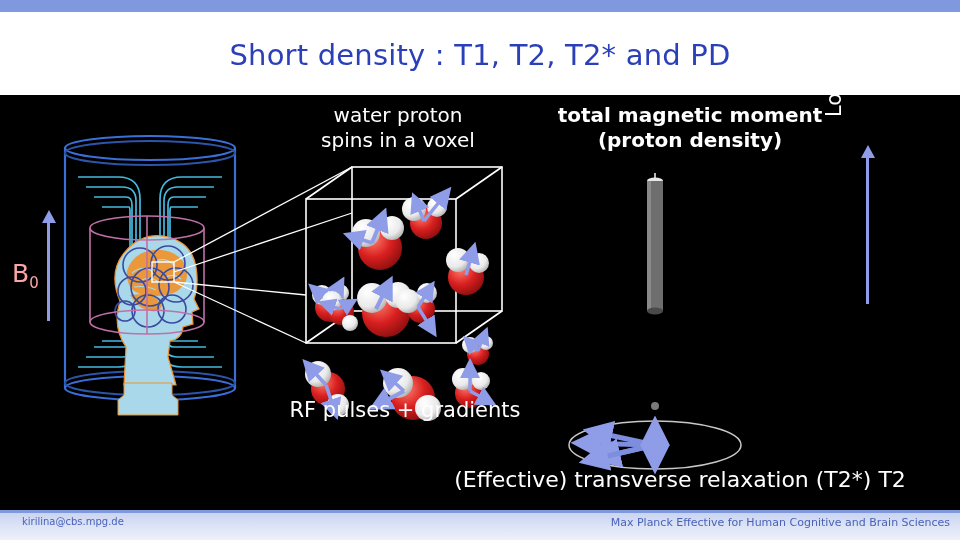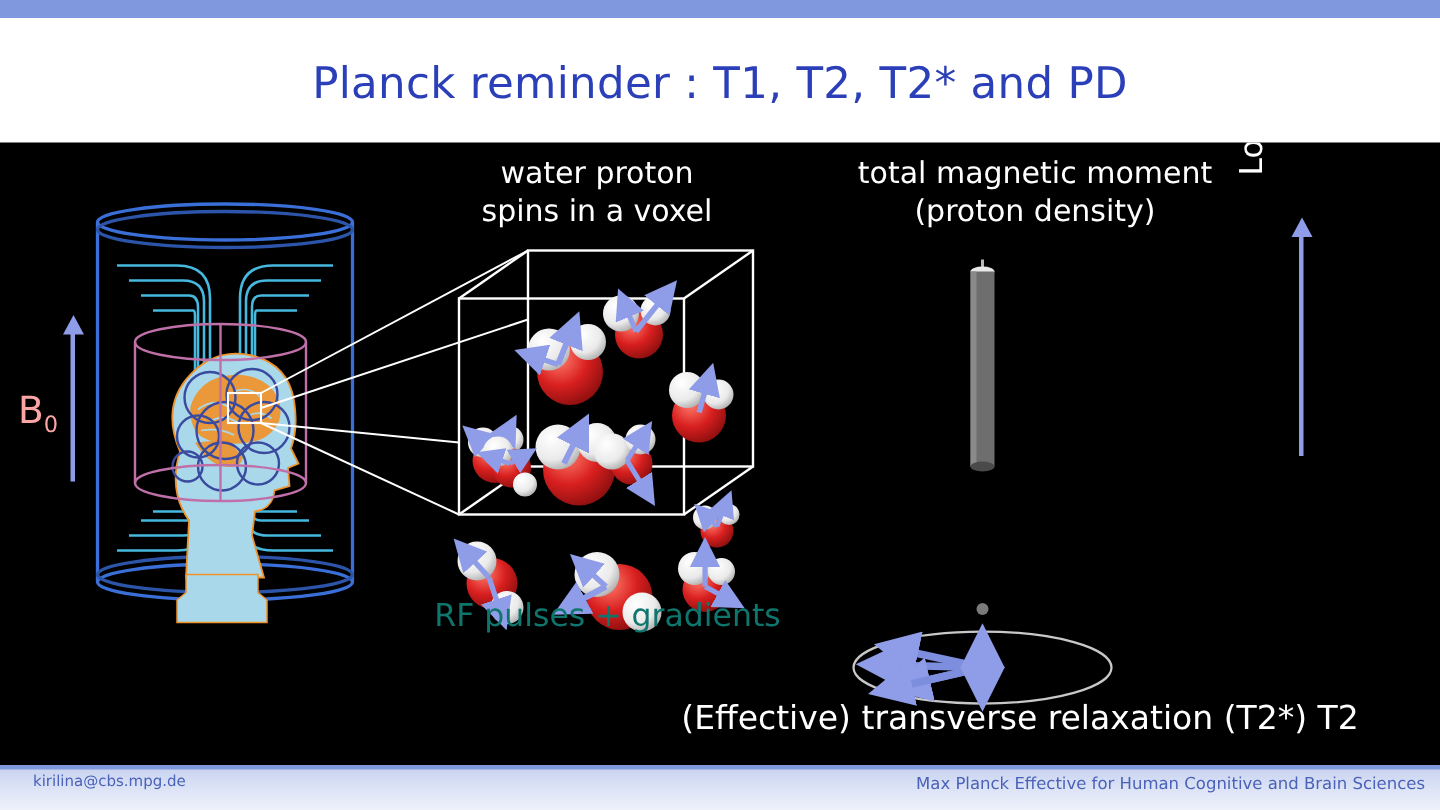--- a/index.html
+++ b/index.html
@@ -18,23 +18,23 @@
   .title{
     position:absolute;left:0;top:26px;width:960px;text-align:center;
     font-size:29px;color:#2b3fb8;letter-spacing:.2px;white-space:nowrap;
   }
 
   
   .stage{position:absolute;left:0;top:95px;width:960px;height:415px;background:#000000;overflow:hidden;}
 
   .lbl{position:absolute;color:#ffffff;font-size:20px;line-height:25px;text-align:center;white-space:pre-line;}
   .lbl-voxel{left:288px;top:8px;width:220px;}
-  .lbl-moment{left:530px;top:8px;width:320px;}
+  .lbl-moment{left:530px;top:8px;width:320px;font-weight:bold;}
   .lbl-bottom{left:400px;top:372px;width:560px;font-size:22px;text-align:center;}
-  .lbl-rf{position:absolute;left:255px;top:303px;width:300px;color:#0f766e;font-size:21px;text-align:center;}
+  .lbl-rf{position:absolute;left:255px;top:303px;width:300px;color:#ffffff;font-size:21px;text-align:center;}
 
   .lbl-t1{
     position:absolute;left:822px;top:22px;width:330px;height:40px;
     color:#ffffff;font-size:21px;text-align:left;white-space:nowrap;
     transform:rotate(-90deg);transform-origin:left top;
   }
 
   .b0{position:absolute;left:12px;top:164px;color:#fca5a5;font-size:25px;}
   .b0 sub{font-size:15px;}
   .arrow-shaft{position:absolute;width:3px;background:#8f9ce8;}
@@ -56,21 +56,21 @@
   .footer-right{position:absolute;right:10px;top:516px;font-size:11px;color:#4a62b8;}
 </style>
 </head>
 <body>
 
 <div id="slide">
 
   <div class="topbar"></div>
 
   <div class="title-zone">
-    <div class="title">Planck reminder : T1, T2, T2* and PD</div>
+    <div class="title">Short density : T1, T2, T2* and PD</div>
   </div>
 
   <div class="stage">
 
     <svg class="ov" viewBox="0 0 960 415">
 
       <g stroke="#3a6fd8" fill="none" stroke-width="2.2">
         <ellipse cx="150" cy="53" rx="85" ry="12"></ellipse>
         <ellipse cx="150" cy="293" rx="85" ry="12"></ellipse>
         <line x1="65" y1="53" x2="65" y2="293"></line>

